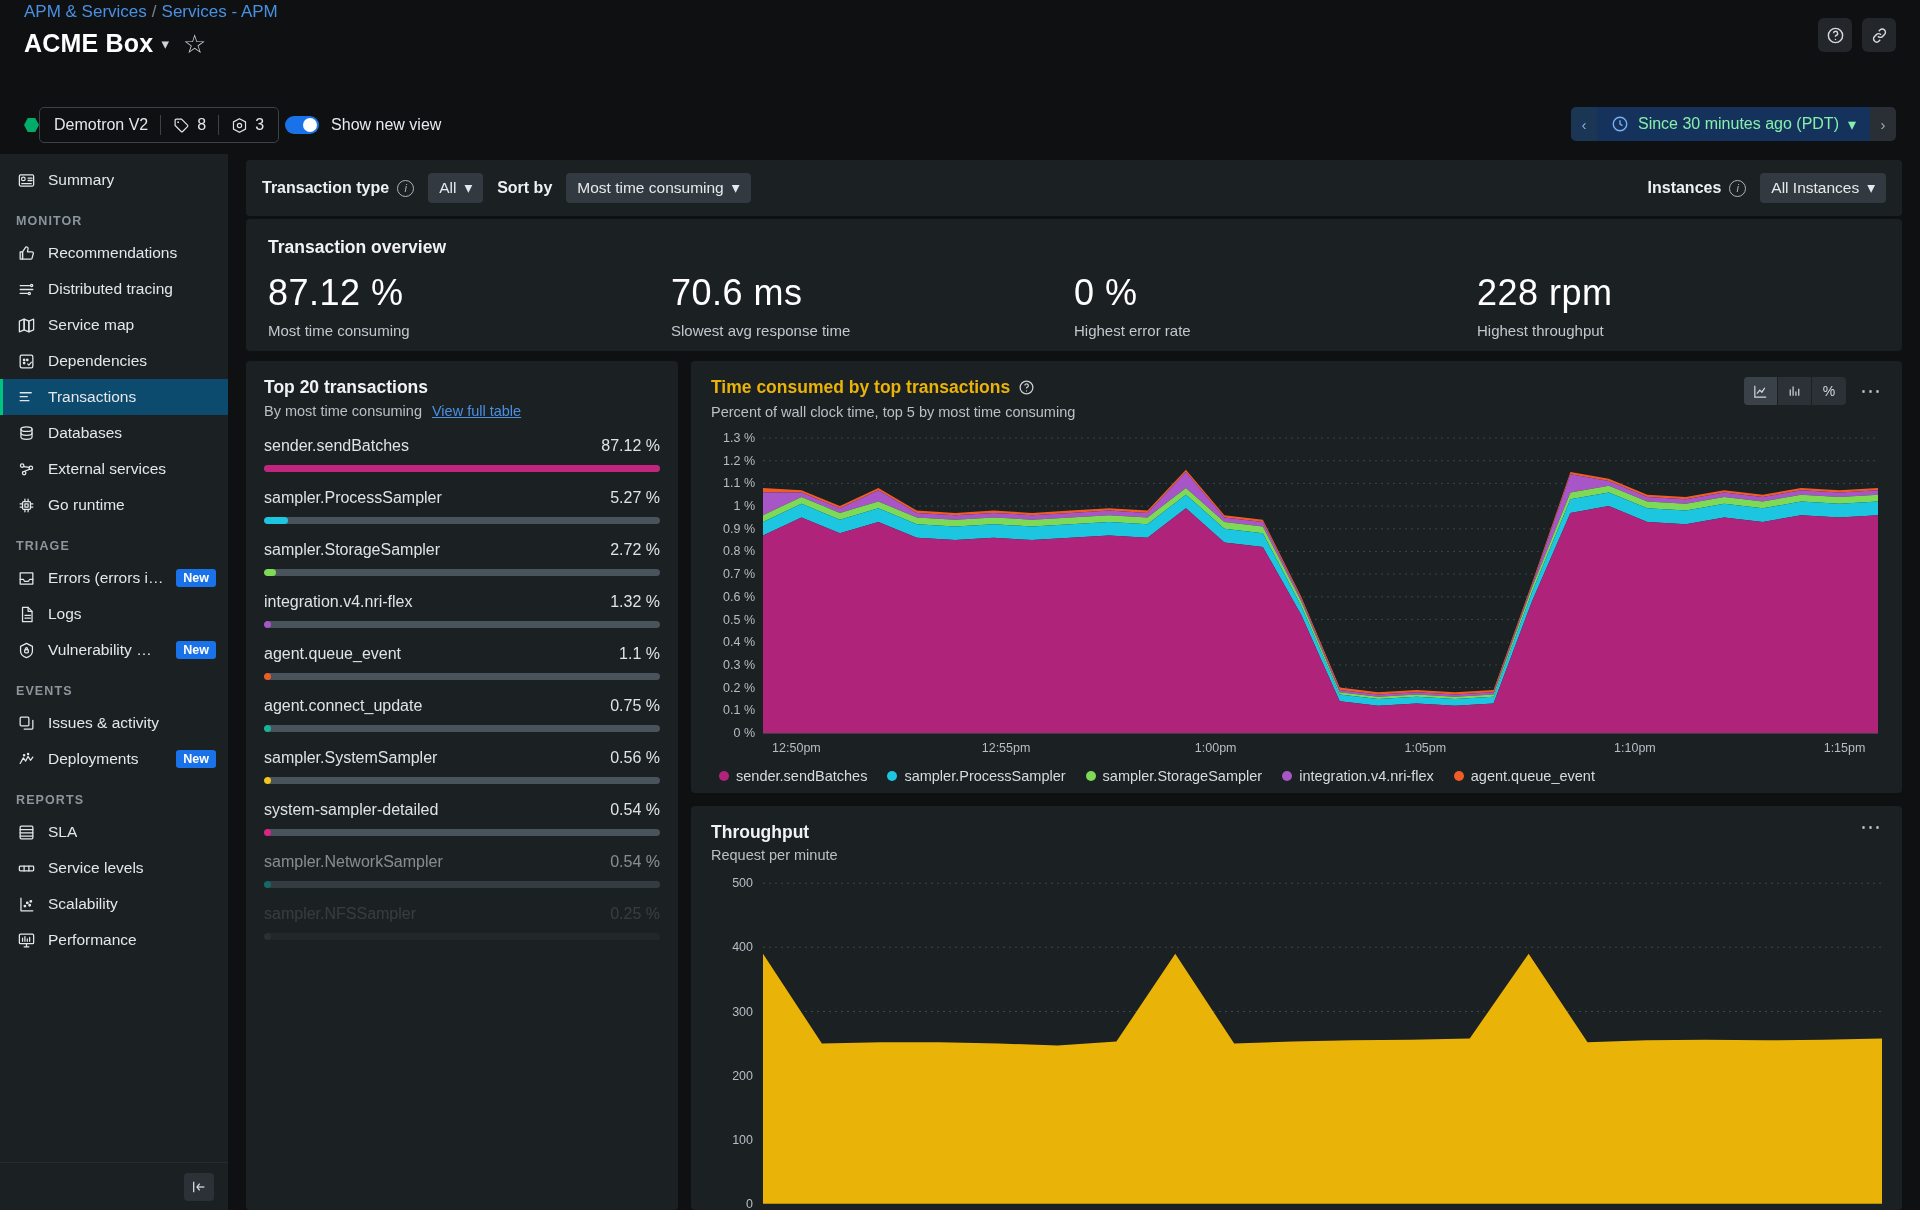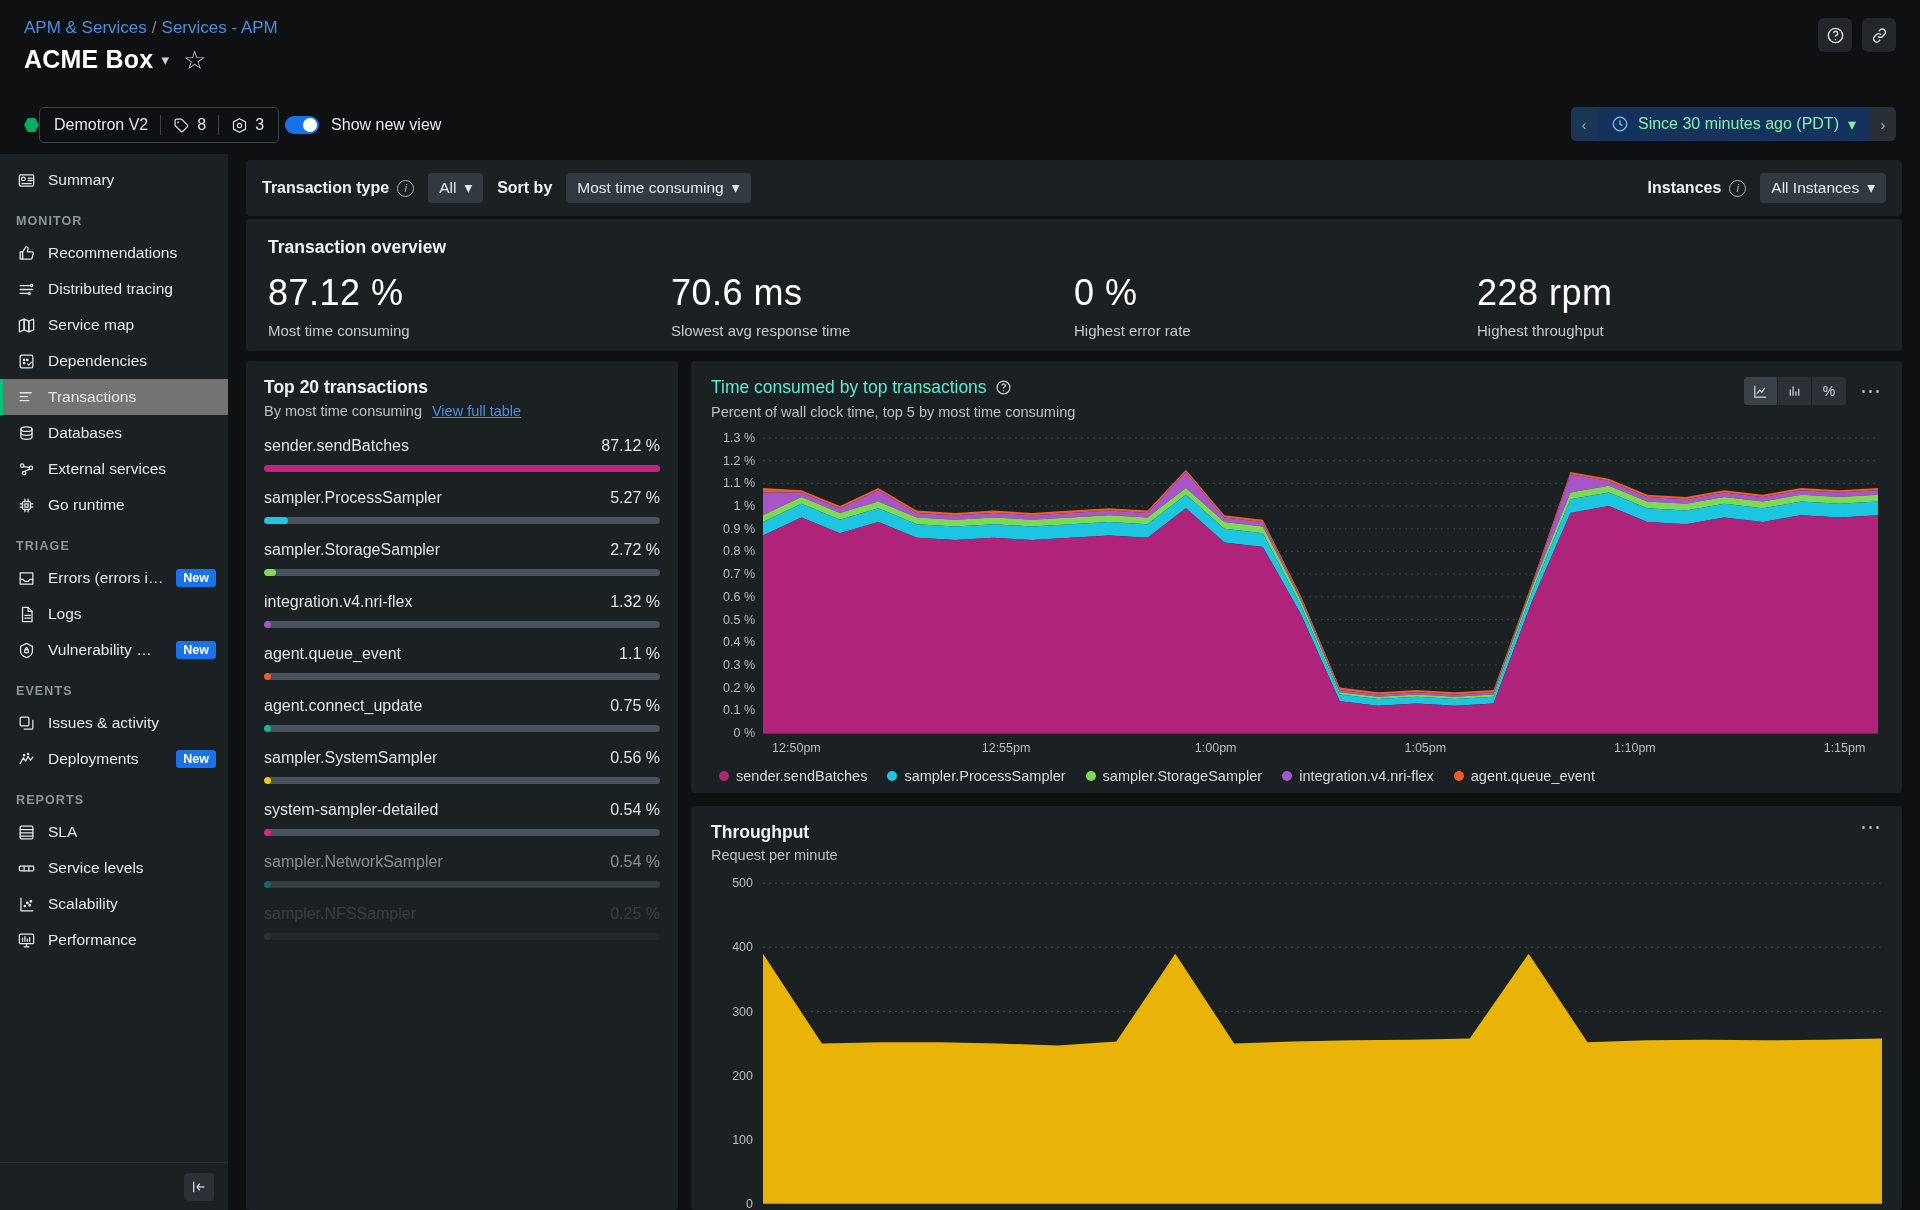--- a/index.html
+++ b/index.html
@@ -6,21 +6,21 @@
   html, body {
     width: 1920px; height: 1210px;
     background: #0e1012;
     font-family: "Liberation Sans", sans-serif;
     color: #e8eaed;
     overflow: hidden;
   }
   .app { width: 1920px; height: 1210px; display: flex; flex-direction: column; }
 
   
-  .topbar { position: relative; height: 96px; flex: 0 0 96px; padding: 18px 24px 0 24px; }
+  .topbar { position: relative; height: 96px; flex: 0 0 96px; padding: 2px 24px 0 24px; }
   .crumbs { font-size: 17px; line-height: 20px; }
   .crumbs a { color: #4a90e2; text-decoration: none; }
   .crumbs .sep { color: #7a828c; margin: 0 5px; }
   .title-row { display: flex; align-items: center; gap: 14px; margin-top: 7px; }
   .page-title { font-size: 25px; font-weight: bold; letter-spacing: .2px; color: #fff; }
   .caret { font-size: 15px; color: #cfd3d8; margin-left: -6px; }
   .star { font-size: 26px; color: #cfd3d8; line-height: 1; }
   .hdr-actions { position: absolute; top: 18px; right: 24px; display: flex; gap: 10px; }
   .icon-btn {
     width: 34px; height: 34px; border-radius: 6px; background: #23272c;
@@ -66,21 +66,21 @@
     width: 228px; flex: 0 0 228px; background: #1b2023;
     display: flex; flex-direction: column; position: relative; min-height: 0;
   }
   .nav-scroll { flex: 1 1 auto; overflow: hidden; padding-top: 8px; }
   .nav-item {
     height: 36px; display: flex; align-items: center; gap: 12px;
     padding: 0 12px 0 16px; font-size: 15.5px; color: #e4e7ea; position: relative;
   }
   .nav-item .ico { width: 20px; height: 20px; flex: 0 0 20px; display:flex; align-items:center; justify-content:center; color: #e4e7ea; }
   .nav-item .lbl { white-space: nowrap; overflow: hidden; text-overflow: ellipsis; }
-  .nav-item.active { background: #737373; }
+  .nav-item.active { background: #0c4a6e; }
   .nav-item.active::before { content:""; position: absolute; left:0; top:0; bottom:0; width:3px; background:#00c47d; }
   .nav-section { font-size: 12.5px; letter-spacing: 1.1px; color: #8d959d; padding: 16px 16px 7px 16px; font-weight: bold; }
   .badge-new {
     background: #1a72e8; color: #fff; font-size: 12.5px; font-weight: bold;
     border-radius: 3px; padding: 2px 7px; margin-left: auto;
   }
   .sidebar-footer { height: 48px; border-top: 1px solid #262c30; display: flex; align-items: center; justify-content: flex-end; padding-right: 14px; }
   .collapse-btn { width: 30px; height: 28px; border-radius: 4px; background: #2b3136; display:flex; align-items:center; justify-content:center; color:#cfd4d9; font-size: 14px; }
 
   
@@ -123,21 +123,21 @@
   .tx-row.faded { opacity: .55; }
   .tx-row.faded2 { opacity: .14; }
   .tx-head { display: flex; justify-content: space-between; font-size: 16px; color: #dfe3e7; }
   .tx-bar { height: 7px; border-radius: 4px; background: #49535c; margin-top: 10px; overflow: hidden; }
   .tx-fill { height: 100%; border-radius: 4px; min-width: 7px; }
 
   
   .rightcol { flex: 1 1 auto; display: flex; flex-direction: column; gap: 13px; min-width: 0; }
   .chartpanel { flex: 0 0 432px; padding: 16px 20px 0 20px; display: flex; flex-direction: column; }
   .cp-head { display: flex; align-items: flex-start; }
-  .cp-title { font-size: 17.5px; font-weight: normal; color: #5eead4; display: flex; align-items: center; gap: 8px; }
+  .cp-title { font-size: 17.5px; font-weight: bold; color: #eab308; display: flex; align-items: center; gap: 8px; }
   .cp-sub { font-size: 14.5px; color: #b9c0c6; margin-top: 6px; }
   .cp-tools { margin-left: auto; display: flex; align-items: center; gap: 14px; }
   .seg { display: flex; background: #2b3137; border-radius: 4px; overflow: hidden; }
   .seg div { width: 34px; height: 28px; display: flex; align-items: center; justify-content: center; color: #d3d8dd; font-size: 14px; border-right: 1px solid #1b2023; }
   .seg div:last-child { border-right: none; }
   .seg div.on { background: #3a4148; }
   .kebab { color: #c8ced4; font-size: 21px; line-height: 10px; letter-spacing: 1px; }
 
   .plot { flex: 1 1 auto; position: relative; margin-top: 10px; min-height: 0; }
   .legend { height: 34px; flex: 0 0 34px; display: flex; align-items: center; gap: 20px; padding-left: 8px; flex-wrap: wrap; }

